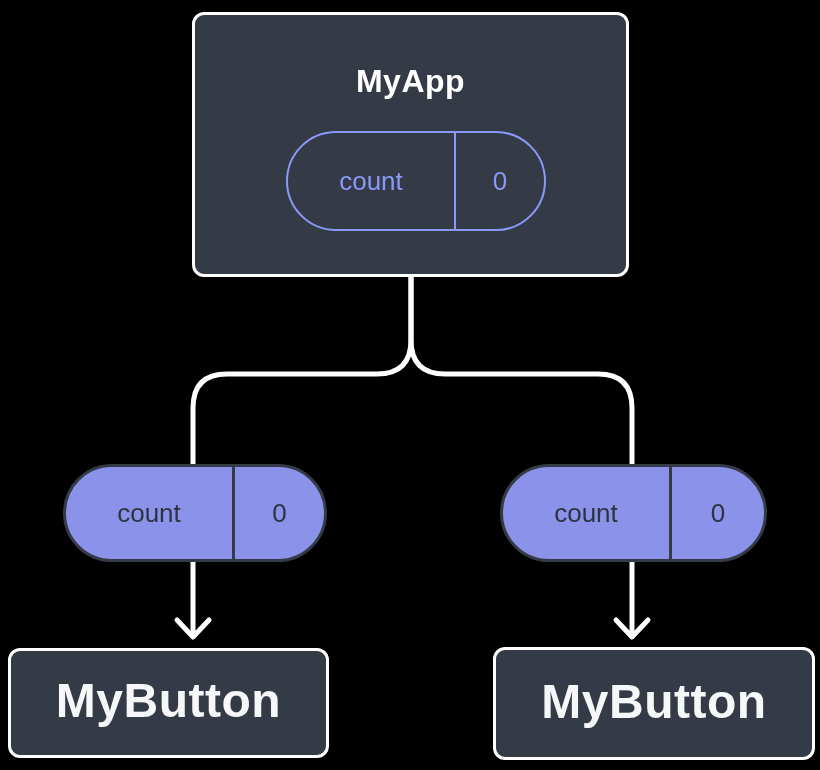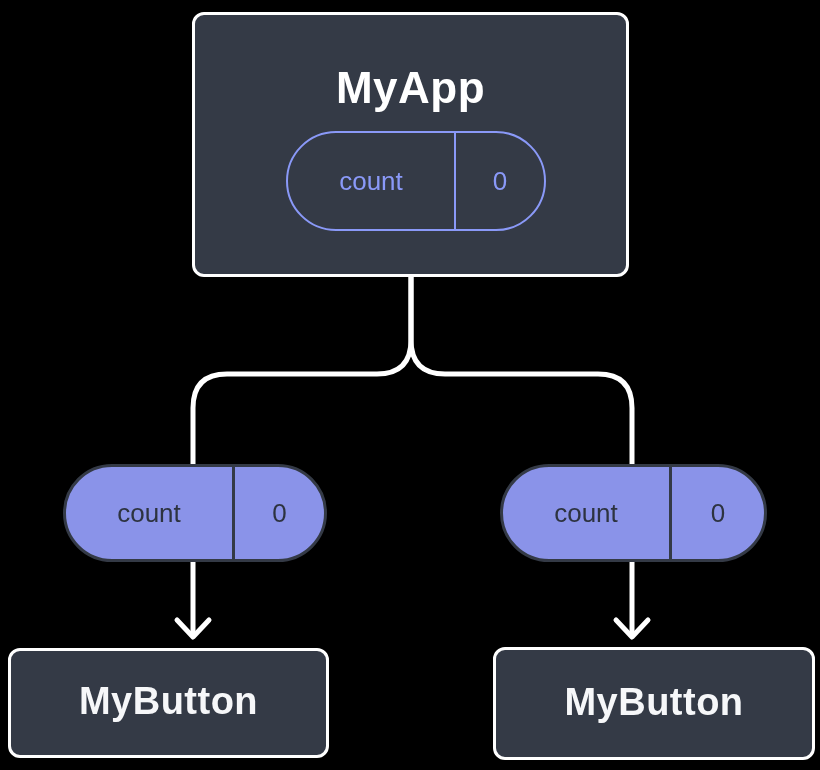--- a/index.html
+++ b/index.html
@@ -35,31 +35,31 @@
   .node-title {
     width: 100%;
     text-align: center;
     color: #FFFFFF;
     font-weight: 700;
     letter-spacing: 0.5px;
   }
   .root .node-title {
     position: absolute;
     top: 48px;
-    font-size: 44px;
+    font-size: 32px;
   }
   .leaf-title {
     position: absolute;
     width: 100%;
     top: 50%;
     transform: translateY(-54%);
     text-align: center;
     color: #F6F7F9;
     font-weight: 700;
-    font-size: 38px;
+    font-size: 48px;
     letter-spacing: 0.5px;
   }
   .pill {
     position: absolute;
     box-sizing: border-box;
     display: flex;
     align-items: stretch;
     z-index: 3;
     font-size: 26px;
   }

